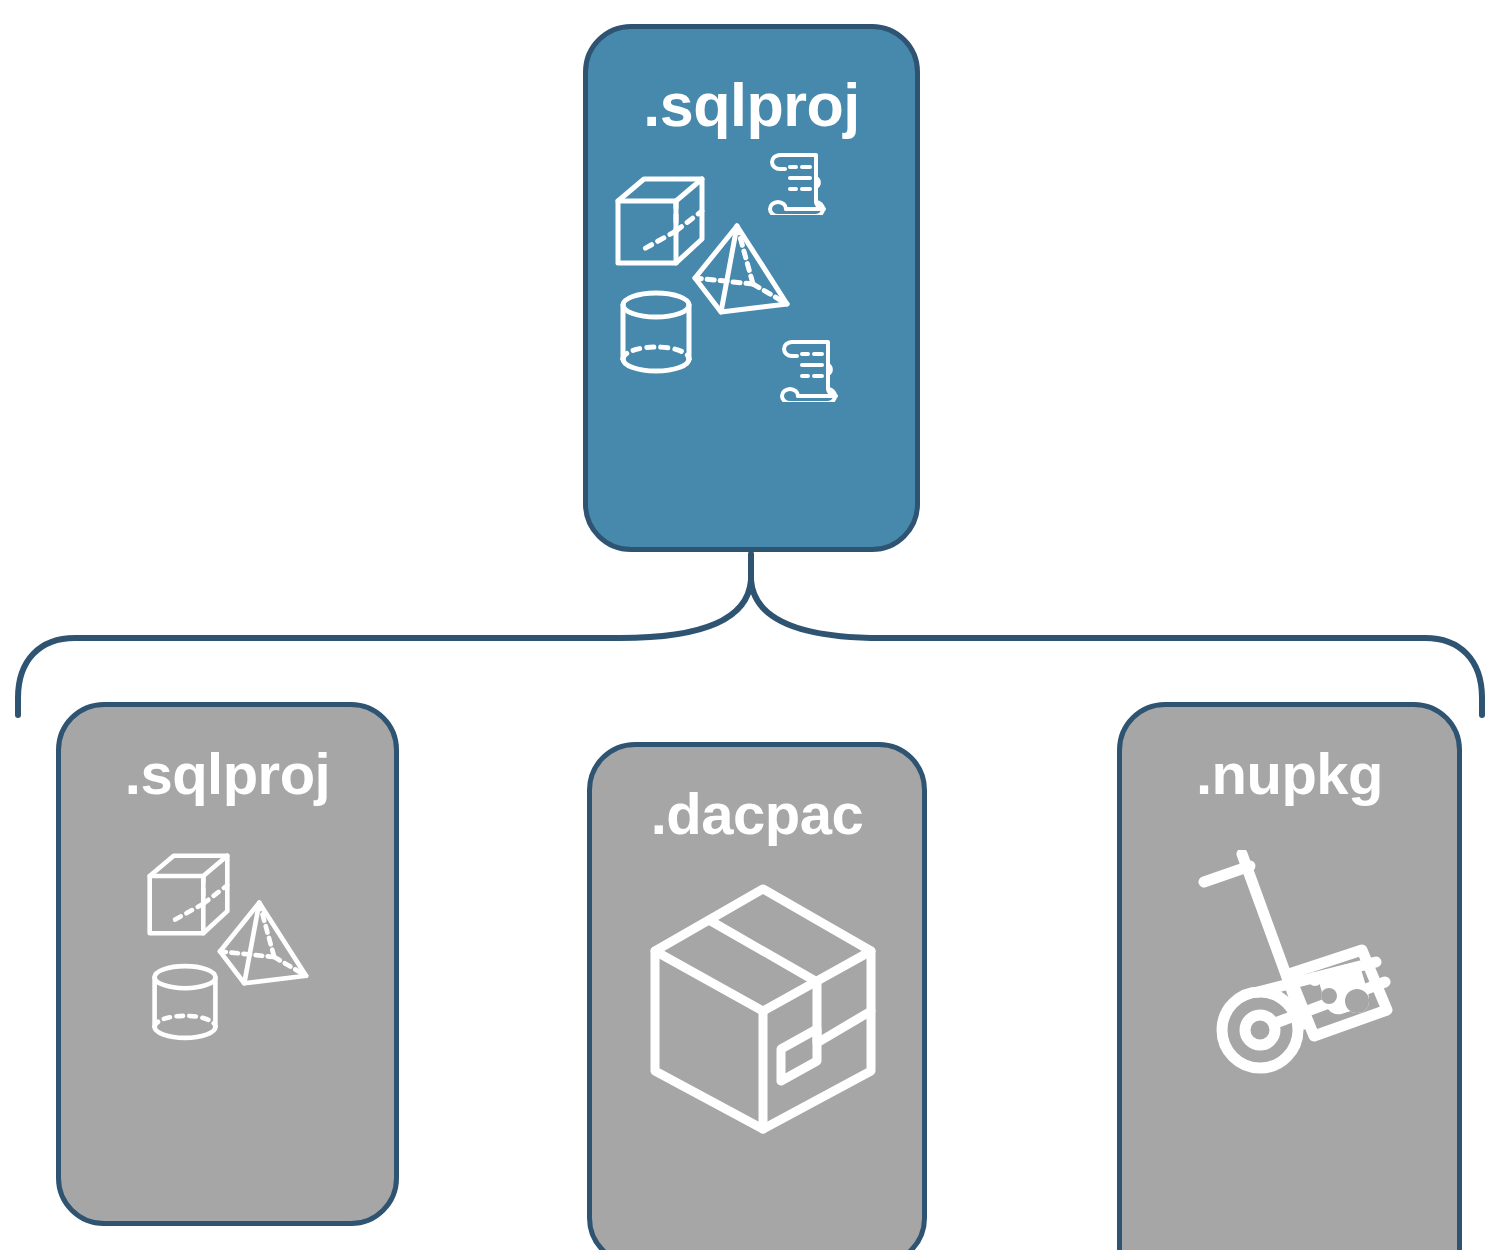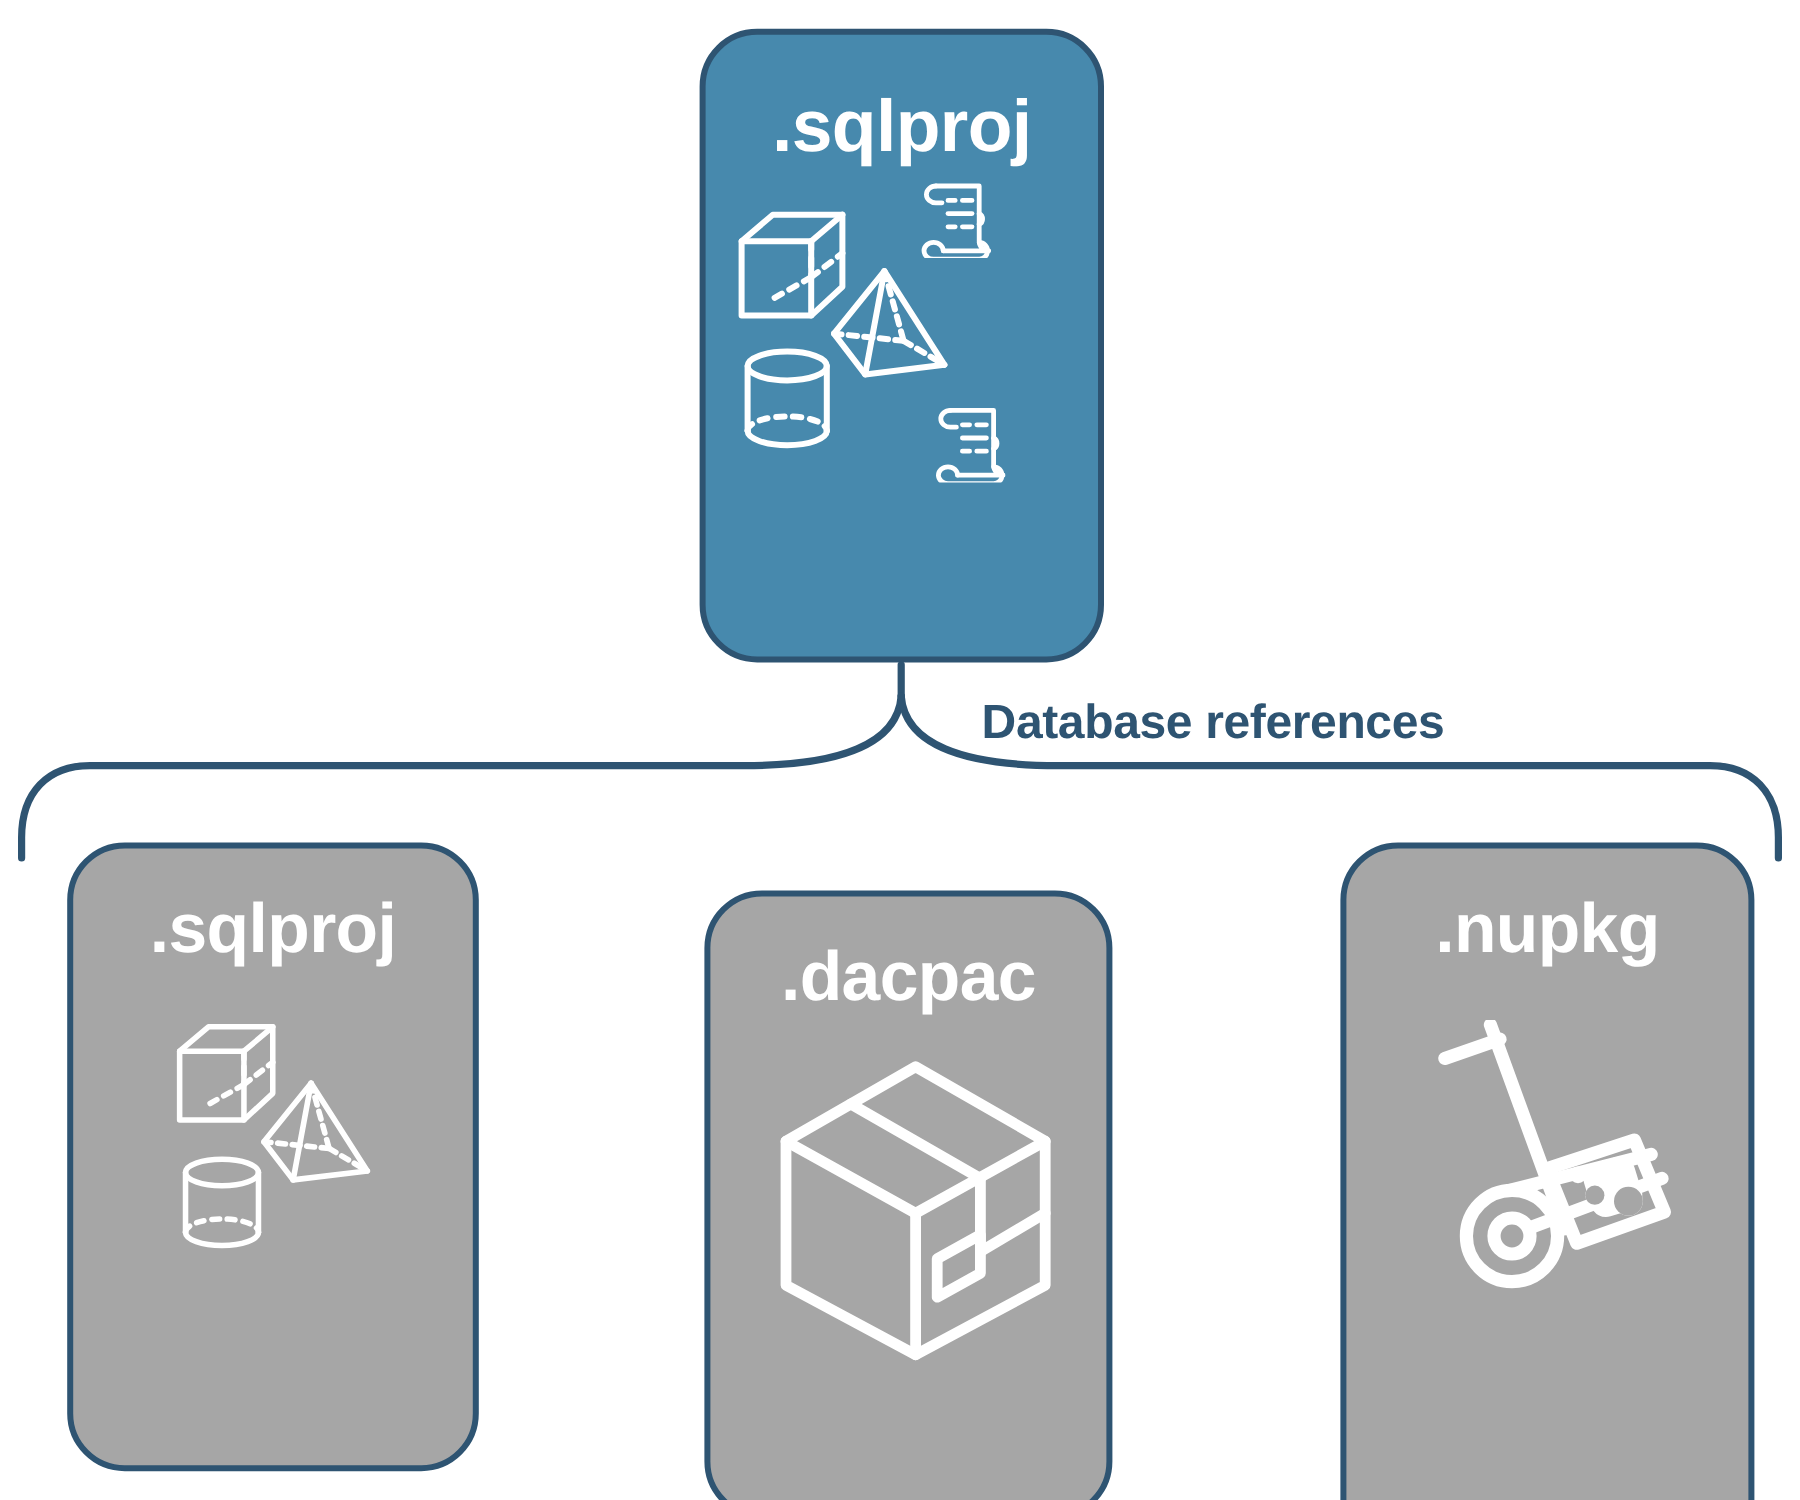--- a/index.html
+++ b/index.html
@@ -133,21 +133,20 @@
 
     </div>
   </div>
 
   <svg id="connector" viewBox="0 0 1500 190" fill="none" stroke="#2E5472" stroke-width="6" stroke-linecap="round">
     <path d="M751 14 V40"></path>
     <path d="M751 40 C 748 80, 700 98, 620 98 L 75 98 C 40 98, 18 120, 18 158 L 18 175"></path>
     <path d="M751 40 C 754 80, 802 98, 882 98 L 1425 98 C 1460 98, 1482 120, 1482 158 L 1482 175"></path>
   </svg>
 
-  <div id="ref-label">Database references</div>
 
   <div class="card gray" id="card-sqlproj">
     <div class="card-title">.sqlproj</div>
     <div class="icon-area">
 
       <svg style="left:85px; top:49px;" width="85" height="85" viewBox="0 0 92 92" fill="none" stroke="#fff" stroke-width="5" stroke-linecap="round" stroke-linejoin="round">
         <path d="M4 26 L30 4 L88 4 L88 64 L62 88 L4 88 Z"></path>
         <path d="M4 26 L62 26 L62 88"></path>
         <path d="M62 26 L88 4"></path>
         <path d="M62 26 L62 56" stroke-dasharray="7 7"></path>

